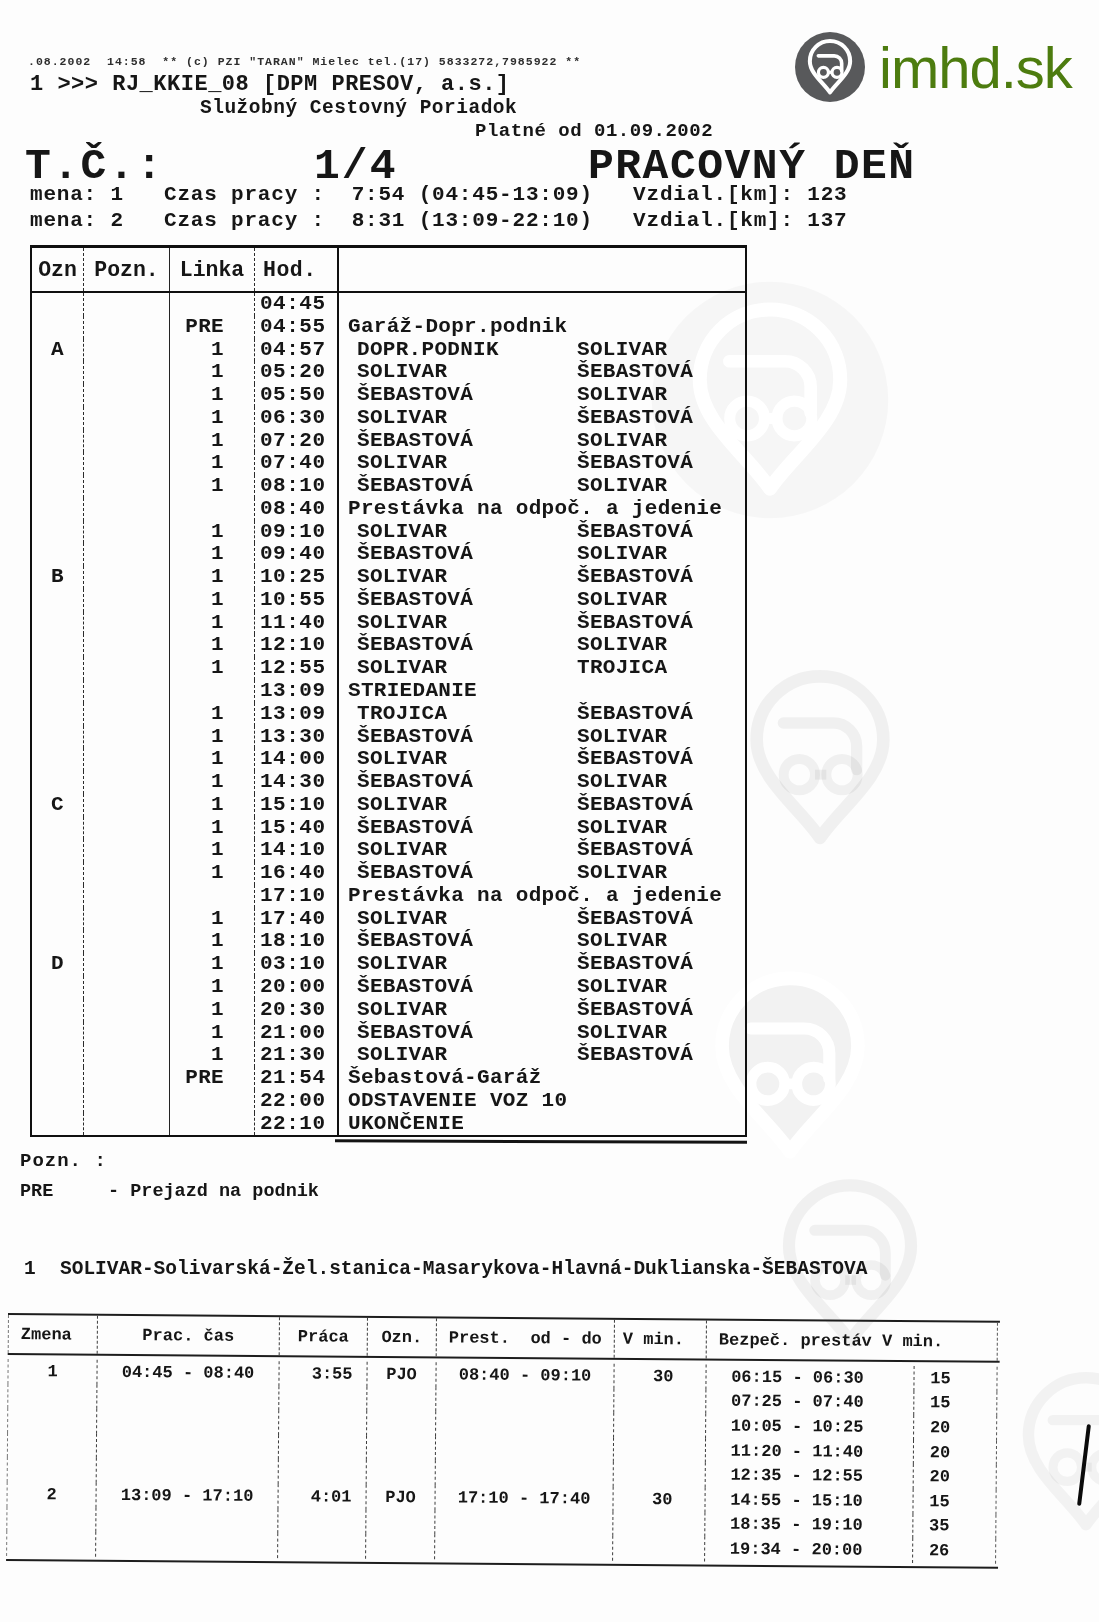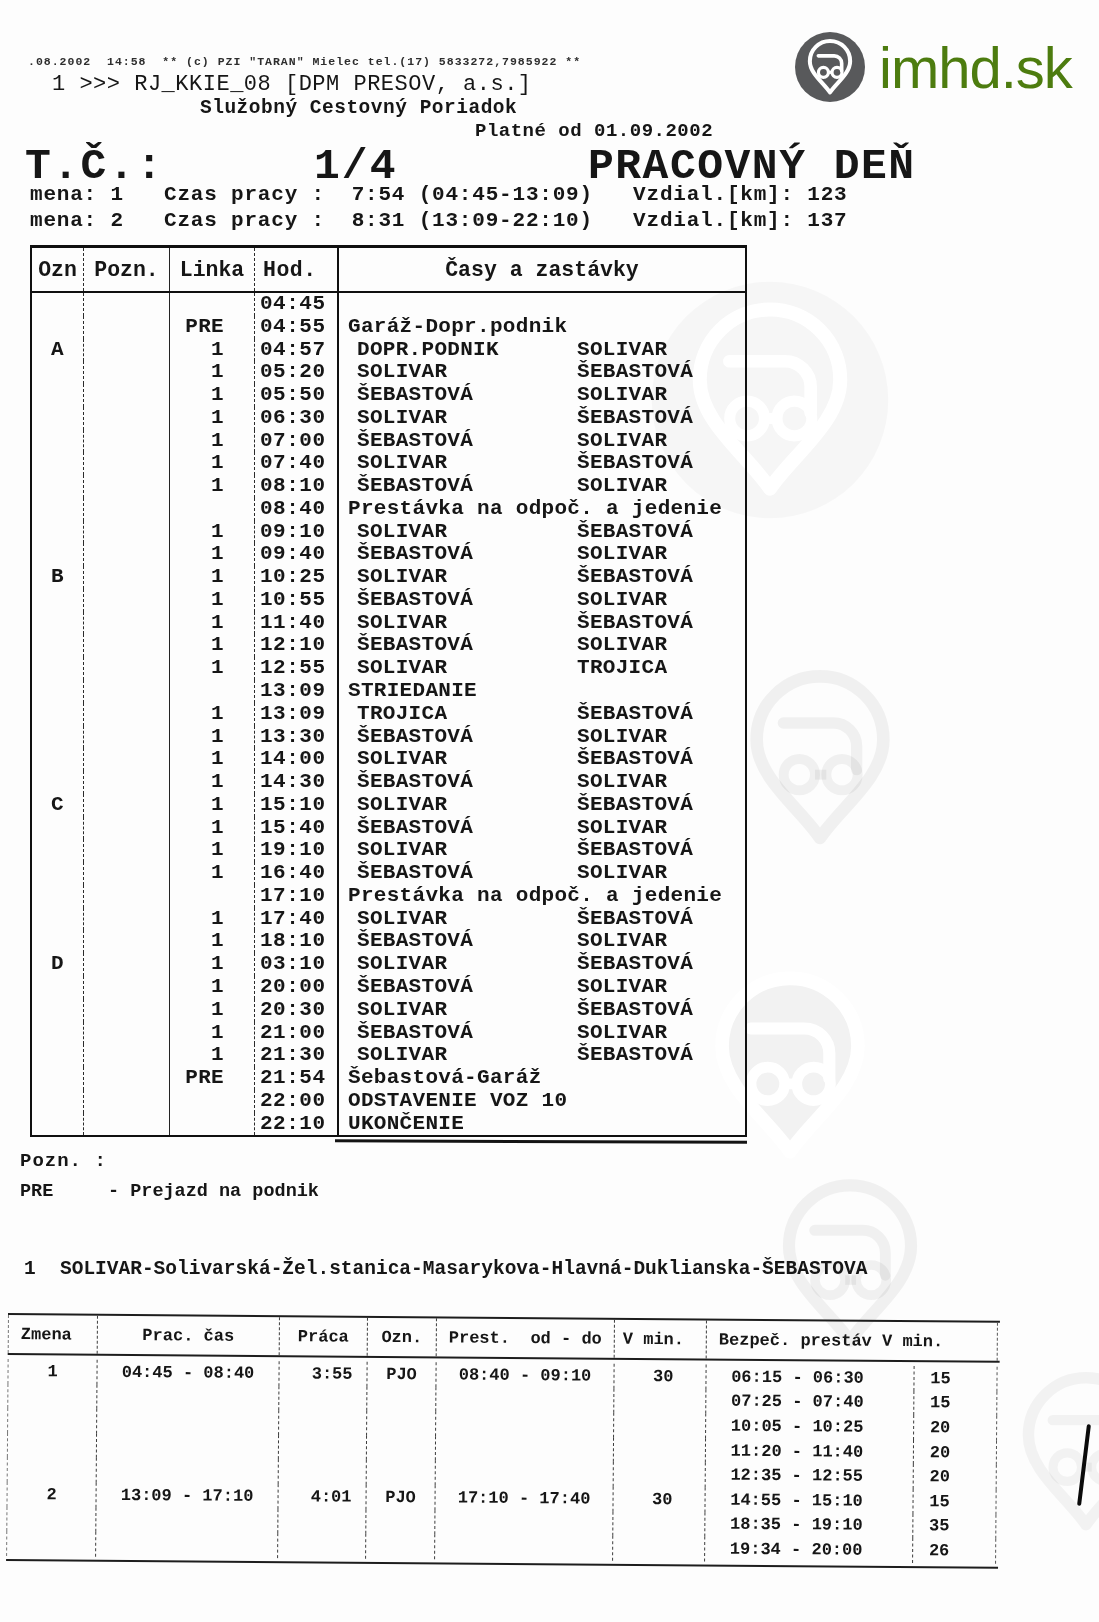--- a/index.html
+++ b/index.html
@@ -21,21 +21,21 @@
   
   .logo { position:absolute; left:795px; top:32px; display:flex; align-items:center; gap:14px; }
   .logo-icon { width:70px; height:70px; }
   .logo-text {
     font-family:"Liberation Sans","DejaVu Sans",sans-serif;
     font-weight:400; font-size:58px; color:#4d7c0f; letter-spacing:-1px;
   }
 
   
   .print-meta { left:28px; top:55px; font-size:11.5px; font-weight:700; letter-spacing:1px; color:#2e2e2e; }
-  .doc-line   { left:30px; top:72px;  font-size:22px; font-weight:400; letter-spacing:0.5px;margin-left:22px; }
+  .doc-line   { left:30px; top:72px;  font-size:22px; font-weight:700; letter-spacing:0.5px; }
   .doc-sub    { left:200px; top:97px; font-size:19.5px; font-weight:700; letter-spacing:0.5px; }
   .valid-from { left:475px; top:120px; font-size:19px; font-weight:700; letter-spacing:0.5px; }
 
   .title-left { left:25px; top:142px; font-size:43px; font-weight:700; letter-spacing:2px; display:flex; }
   .title-left .tgap { width:150px; }
   .title-right { left:588px; top:142px; font-size:43px; font-weight:700; letter-spacing:1.5px; }
 
   .shift-line { left:30px; font-size:21px; font-weight:700; letter-spacing:0.8px; }
   .shift-line.s1 { top:183px; }
   .shift-line.s2 { top:209px; }
@@ -170,21 +170,20 @@
 
 <div class="abs pre shift-line s1">mena: 1   Czas pracy :  7:54 (04:45-13:09)   Vzdial.[km]: 123</div>
 <div class="abs pre shift-line s2">mena: 2   Czas pracy :  8:31 (13:09-22:10)   Vzdial.[km]: 137</div>
 
 <div class="ttable">
   <div class="thead">
     <div class="tc c-ozn">Ozn</div>
     <div class="tc c-pozn">Pozn.</div>
     <div class="tc c-linka" style="justify-content:center; padding-right:0;">Linka</div>
     <div class="tc c-hod">Hod.</div>
-    <div class="tc c-stops" style="justify-content:center;">Časy a zastávky</div>
   </div>
   <div class="tbody">
   <div class="trow">
     <div class="tc c-ozn"></div>
     <div class="tc c-pozn"></div>
     <div class="tc c-linka"></div>
     <div class="tc c-hod">04:45</div>
   </div>
 
   <div class="trow">
@@ -244,21 +243,21 @@
       
       <span class="c-from">SOLIVAR</span>
       <span class="c-to">ŠEBASTOVÁ</span>
     </div>
   </div>
 
   <div class="trow">
     <div class="tc c-ozn"></div>
     <div class="tc c-pozn"></div>
     <div class="tc c-linka">1</div>
-    <div class="tc c-hod">07:00</div>
+    <div class="tc c-hod">07:20</div>
     <div class="tc c-stops">
       
       <span class="c-from">ŠEBASTOVÁ</span>
       <span class="c-to">SOLIVAR</span>
     </div>
   </div>
 
   <div class="trow">
     <div class="tc c-ozn"></div>
     <div class="tc c-pozn"></div>
@@ -460,21 +459,21 @@
       
       <span class="c-from">ŠEBASTOVÁ</span>
       <span class="c-to">SOLIVAR</span>
     </div>
   </div>
 
   <div class="trow">
     <div class="tc c-ozn"></div>
     <div class="tc c-pozn"></div>
     <div class="tc c-linka">1</div>
-    <div class="tc c-hod">19:10</div>
+    <div class="tc c-hod">14:10</div>
     <div class="tc c-stops">
       
       <span class="c-from">SOLIVAR</span>
       <span class="c-to">ŠEBASTOVÁ</span>
     </div>
   </div>
 
   <div class="trow">
     <div class="tc c-ozn"></div>
     <div class="tc c-pozn"></div>

